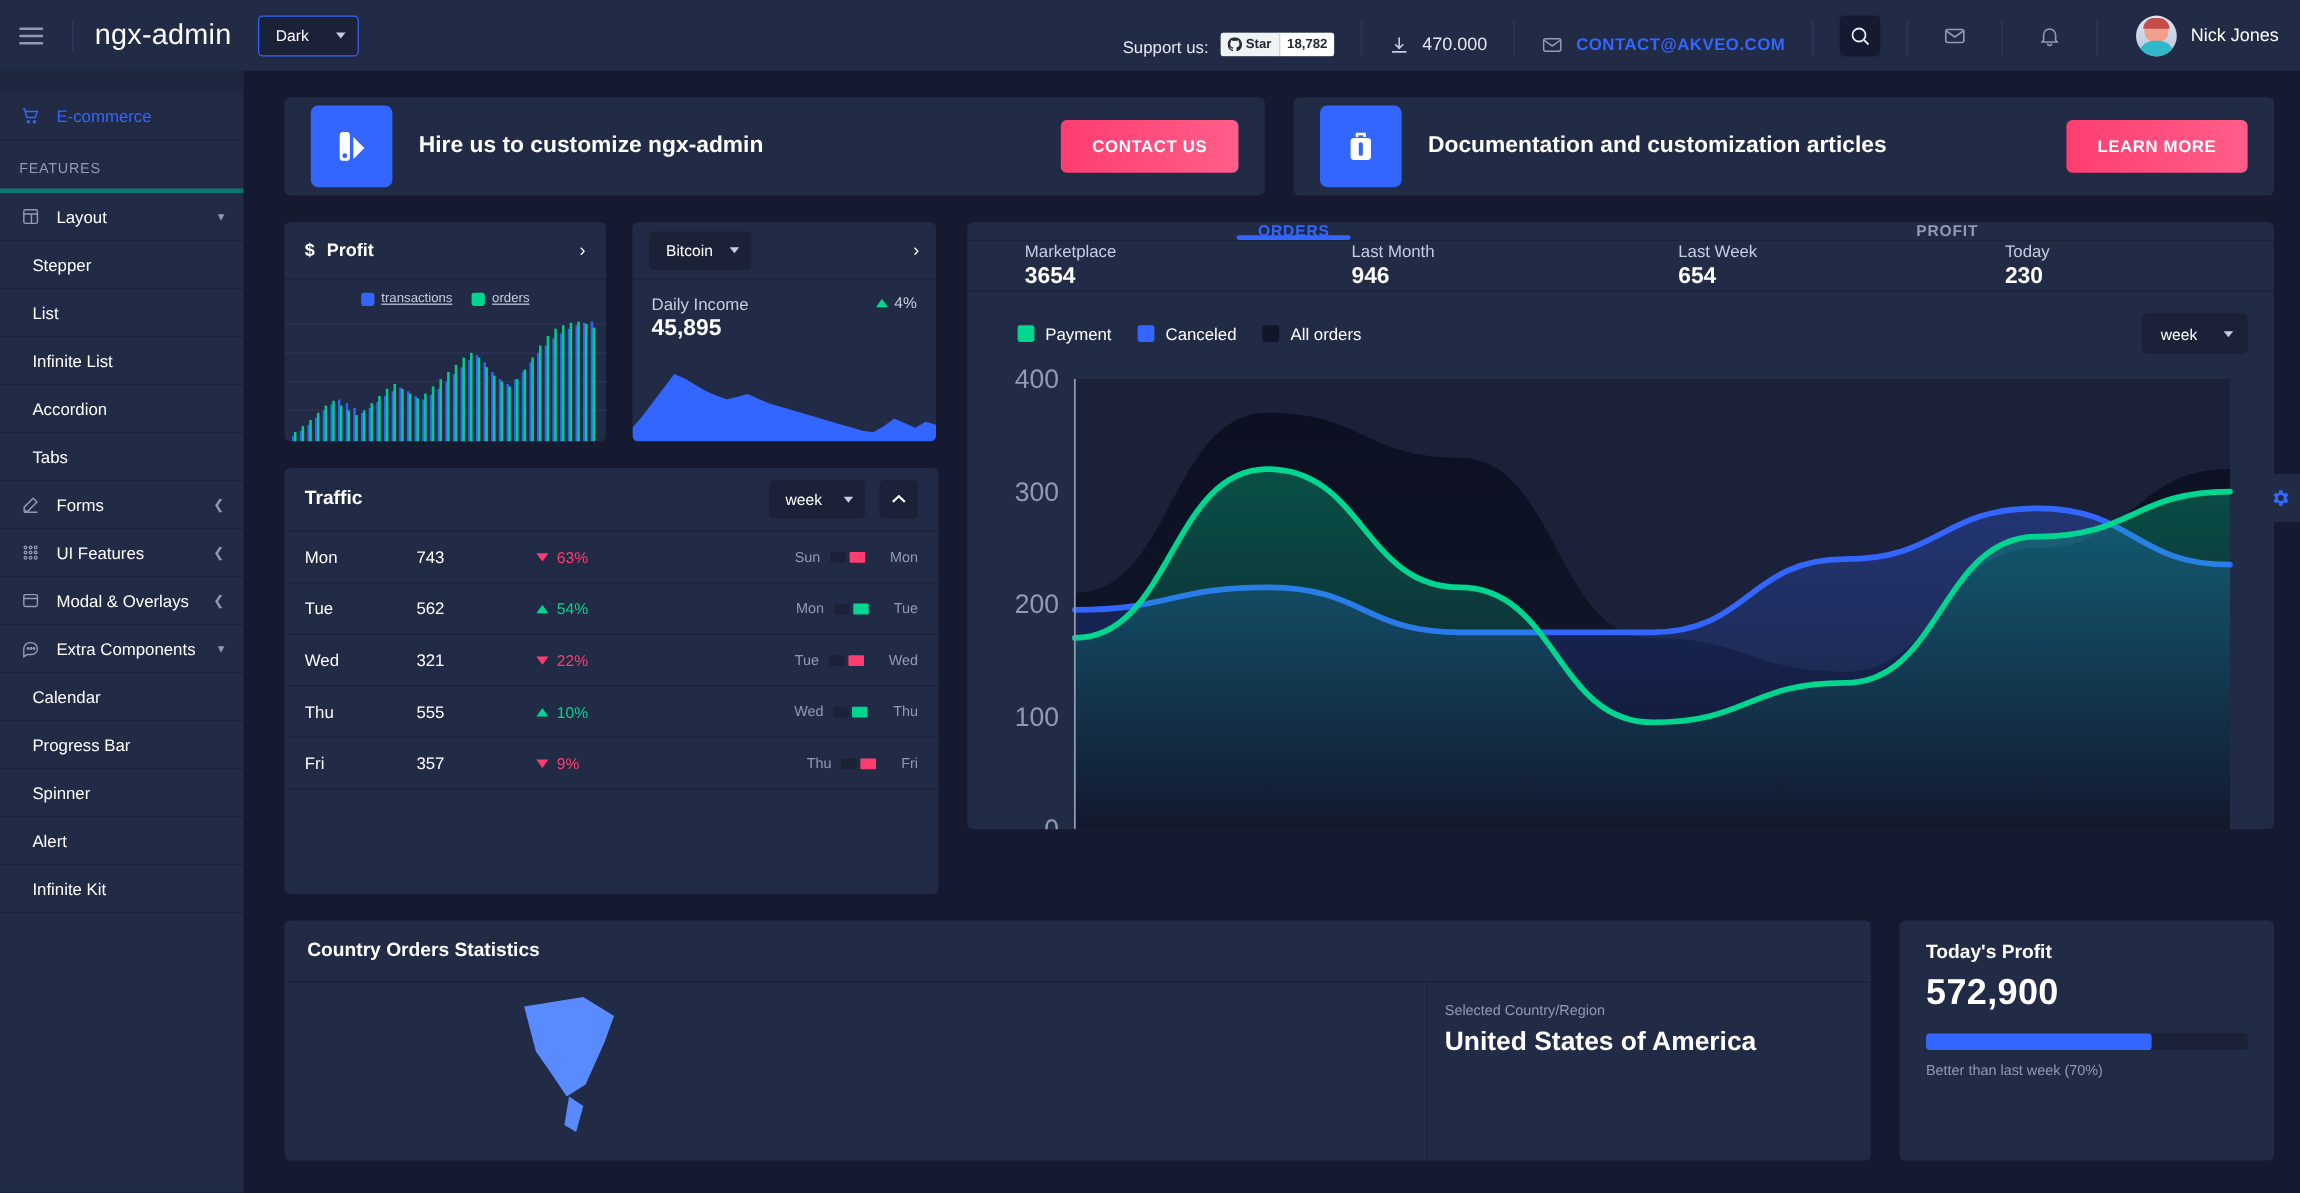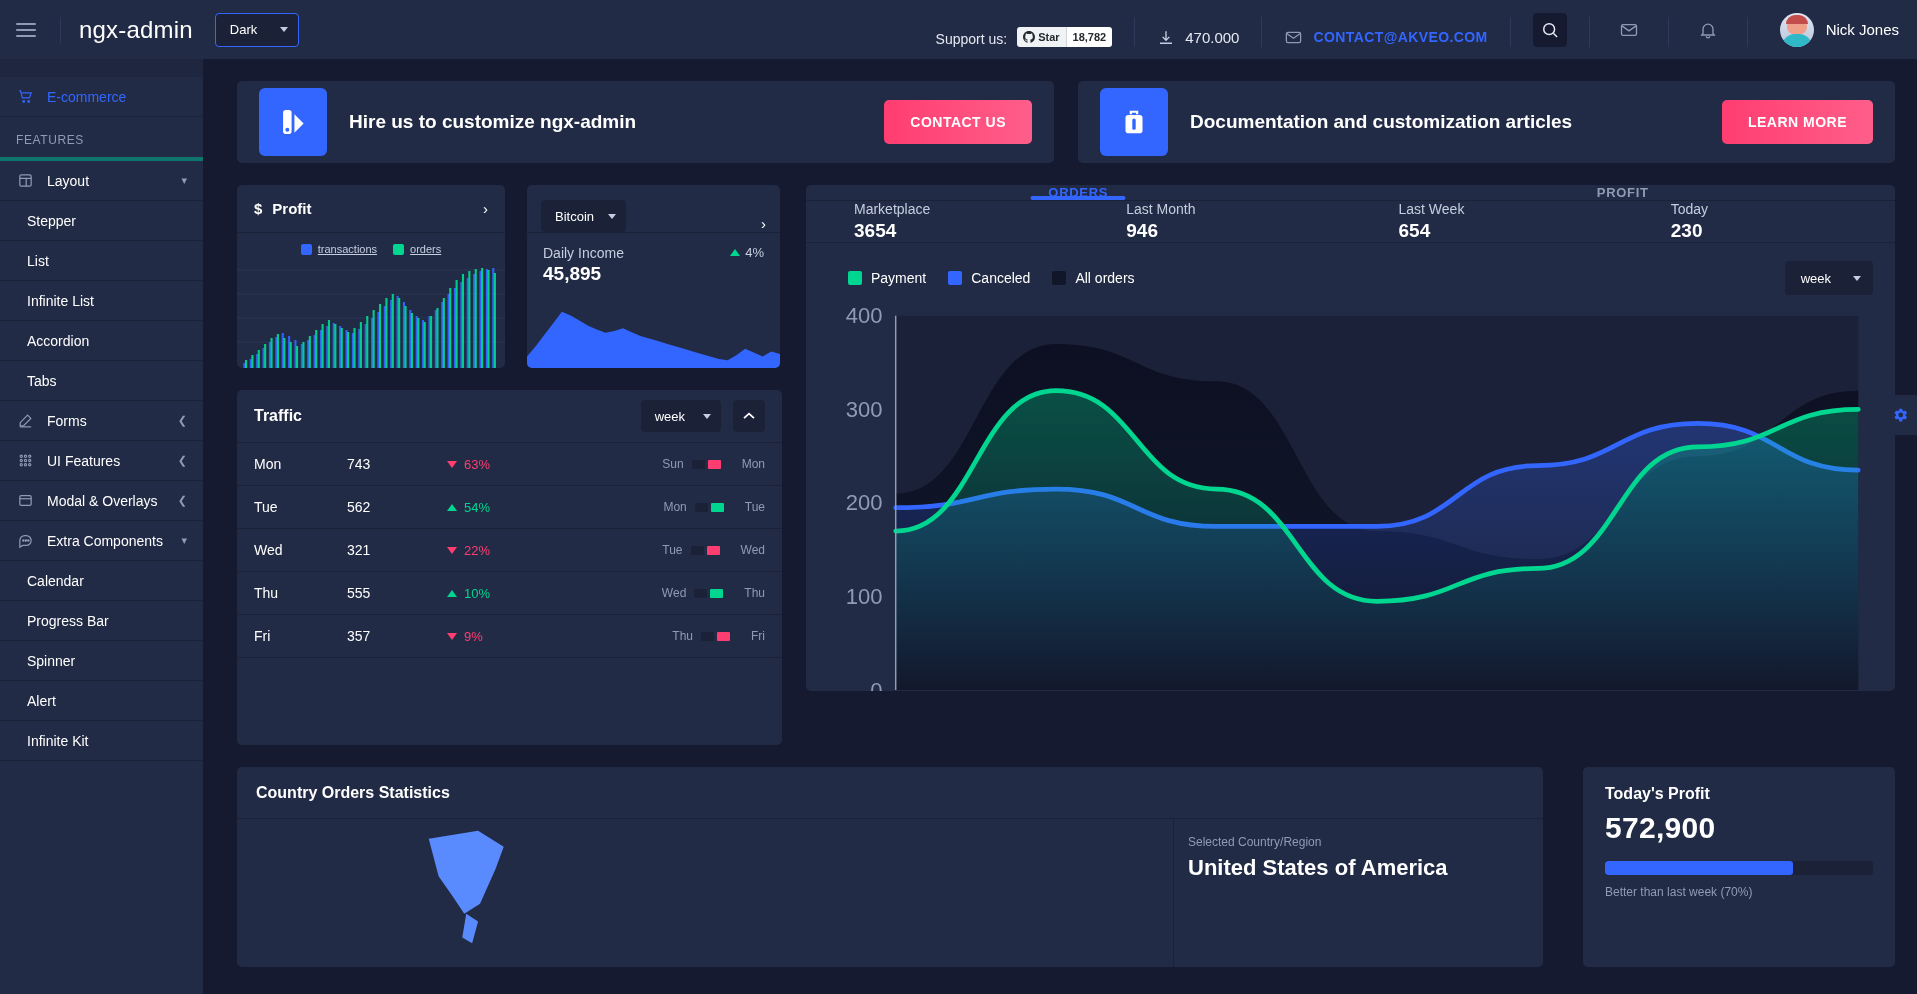--- a/index.html
+++ b/index.html
@@ -107,21 +107,21 @@
              border-bottom:1px solid #1b2238; }
   .pc-title { font-size:15px; font-weight:bold; }
   .pc-dollar { font-size:15px; font-weight:bold; }
   .pc-arrow { margin-left:auto; color:#ffffff; font-size:15px; }
   .legend-row { display:flex; gap:16px; justify-content:center; align-items:center; margin-top:10px; }
   .lg { display:flex; align-items:center; gap:6px; font-size:11px; color:#c5cee0;text-decoration:underline; }
   .lg .sw { width:11px; height:11px; border-radius:2px; display:inline-block; }
   .profit-chart { position:absolute; left:0; right:0; bottom:0; height:116px; }
 
   .bitcoin-card { width:253px; flex:0 0 253px; height:183px; position:relative; overflow:hidden; }
-  .bc-head { height:48px; display:flex; align-items:flex-end; padding: 0 14px; border-bottom:1px solid #1b2238; }
+  .bc-head { height:48px; display:flex; align-items:center; padding: 0 14px; border-bottom:1px solid #1b2238; }
   .bc-select { background:#1b2238; border-radius:4px; height:32px; display:flex; align-items:center;
                gap:14px; padding: 0 10px 0 14px; font-size:13px; color:#ffffff; cursor:pointer; }
   .bc-arrow { margin-left:auto; color:#ffffff; font-size:15px; }
   .bc-body { padding: 12px 16px 0; position:relative; }
   .bc-lbl { font-size:14px; color:#c5cee0; }
   .bc-val { font-size:19px; font-weight:bold; margin-top:2px; }
   .bc-pct { position:absolute; right:16px; top:12px; display:flex; align-items:center; gap:5px;
             font-size:13px; color:#c5cee0; }
   .tri-up { width:0;height:0;border-left:5px solid transparent;border-right:5px solid transparent;
             border-bottom:7px solid #00d68f; }
@@ -174,21 +174,21 @@
   
   .bottom-row { display:flex; gap:24px; margin-top:22px; }
   .country-card { flex:1; height:200px; overflow:hidden; position:relative; }
   .cc-head { height:52px; display:flex; align-items:center; padding: 0 19px; border-bottom:1px solid #1b2238; }
   .cc-title { font-size:16px; font-weight:bold; }
   .cc-body { display:flex; height:148px; }
   .map-area { flex:1; position:relative; overflow:hidden; }
   .sel-area { width:370px; flex:0 0 370px; padding: 16px 0 0 14px; border-left:1px solid #1b2238; }
   .sel-lbl { font-size:12px; color:#8f9bb3; }
   .sel-country { font-size:22px; font-weight:bold; margin-top:6px; }
-  .profit-today { width:312px; flex:0 0 312px; height:200px; padding: 18px 22px; margin-left: 16px; }
+  .profit-today { width:312px; flex:0 0 312px; height:200px; padding: 18px 22px; }
   .pt-title { font-size:16px; font-weight:bold; }
   .pt-val { font-size:30px; font-weight:bold; margin-top:8px; letter-spacing:.3px; }
   .pt-bar { height:14px; border-radius:3px; background:#1b2238; margin-top:16px; overflow:hidden; }
   .pt-bar .fill { height:100%; background:#3366ff; border-radius:3px; }
   .pt-note { font-size:12px; color:#8f9bb3; margin-top:10px; }
 
   .settings-fab {
     position:absolute; right:0; top:336px; width:34px; height:40px; background:#222b45;
     border-radius:4px 0 0 4px; display:flex; align-items:center; justify-content:center;
     color:#3366ff; cursor:pointer; z-index:20;

